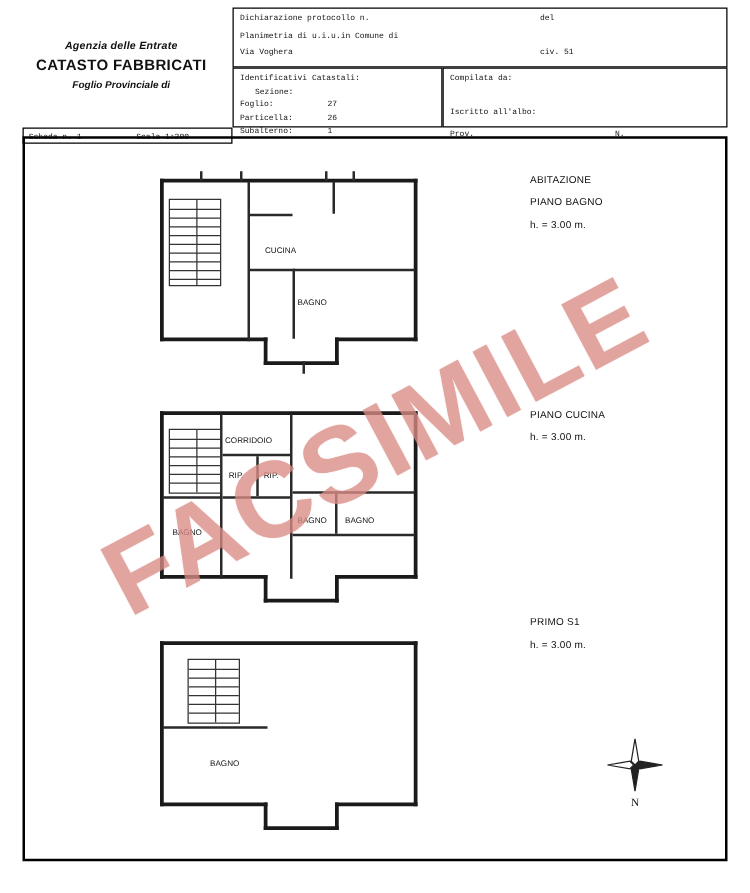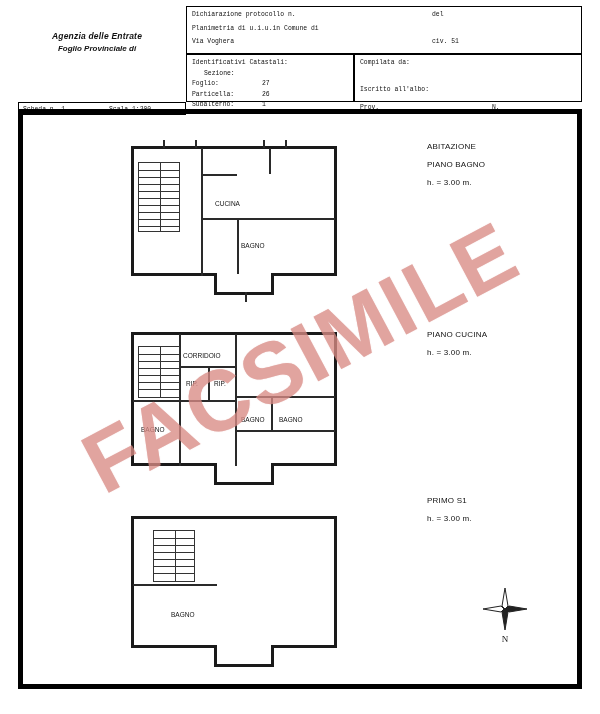--- a/index.html
+++ b/index.html
@@ -106,21 +106,21 @@
   .scheda-row .s1 { position: absolute; left: 0; }
   .scheda-row .s2 { position: absolute; left: 86px; }
 
   
   .frame {
     position: absolute;
     left: 18px;
     top: 109px;
     width: 564px;
     height: 580px;
-    border: 5px solid #000000;
+    border: 2px solid #000000;
     box-sizing: border-box;
     overflow: hidden;
   }
 
   
   .annot {
     position: absolute;
     font-family: "Liberation Sans", sans-serif;
     font-size: 8px;
     color: #111;
@@ -209,20 +209,21 @@
 </style>
 </head>
 <body>
 
 <div id="sheet">
 
   <div class="header">
 
     <div class="agency">
       <div class="ag-line1">Agenzia delle Entrate</div>
+      <div class="ag-line2">CATASTO FABBRICATI</div>
       <div class="ag-line3">Foglio Provinciale di</div>
     </div>
 
     <div class="hdr-box box-decl">
       <div class="decl-row">
         <span class="k">Dichiarazione protocollo n.</span>
         <span class="v2">del</span>
       </div>
       <div class="decl-row">
         <span class="k">Planimetria di u.i.u.in Comune di</span>

